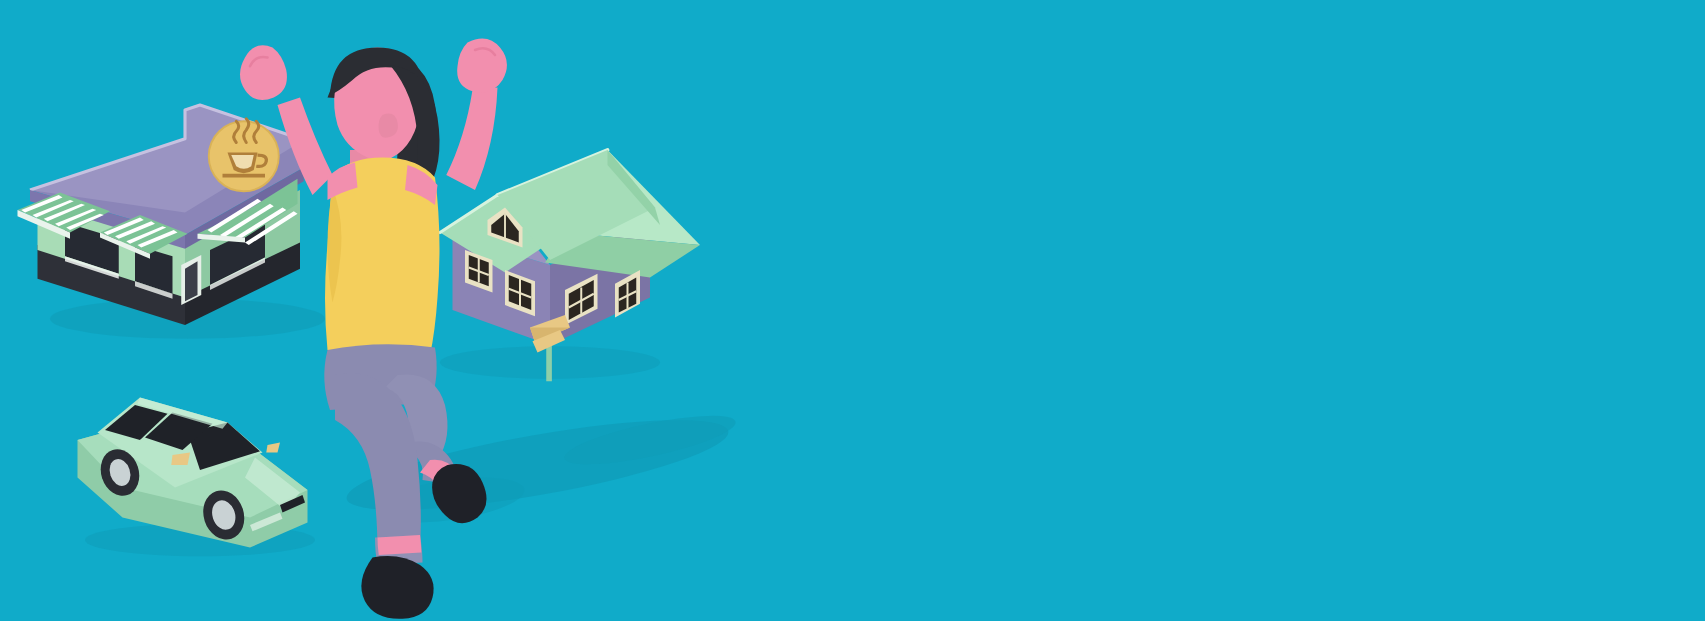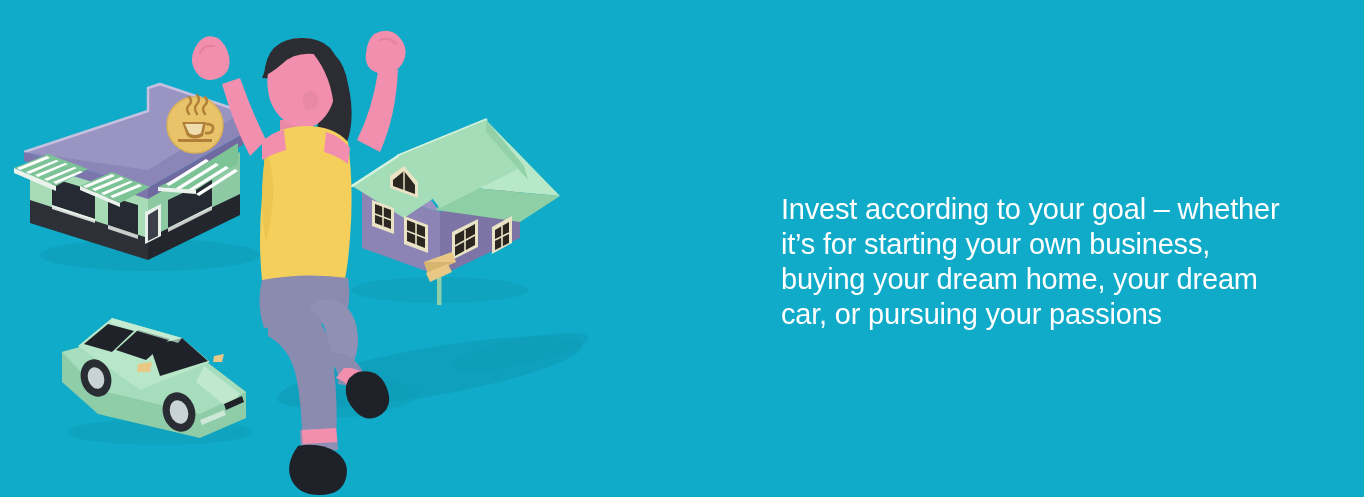--- a/index.html
+++ b/index.html
@@ -269,15 +269,14 @@
 
           <path d="M302 430 l34 -2 q1 8 1 14 l-34 2 q-1 -7 -1 -14 Z" fill="#f28fae"></path>
 
           <path d="M298 446 q22 -4 38 6 q14 10 10 26 q-4 16 -24 17 q-22 1 -30 -14 q-8 -16 6 -35 Z" fill="#1f2128"></path>
         </g>
       </g>
 
     </svg>
   </div>
 
-  <div id="headline">Invest according to your goal – whether it’s for starting your own business, buying your dream home, your dream car, or pursuing your passions</div>
 
 </div>
 
 </body></html>

